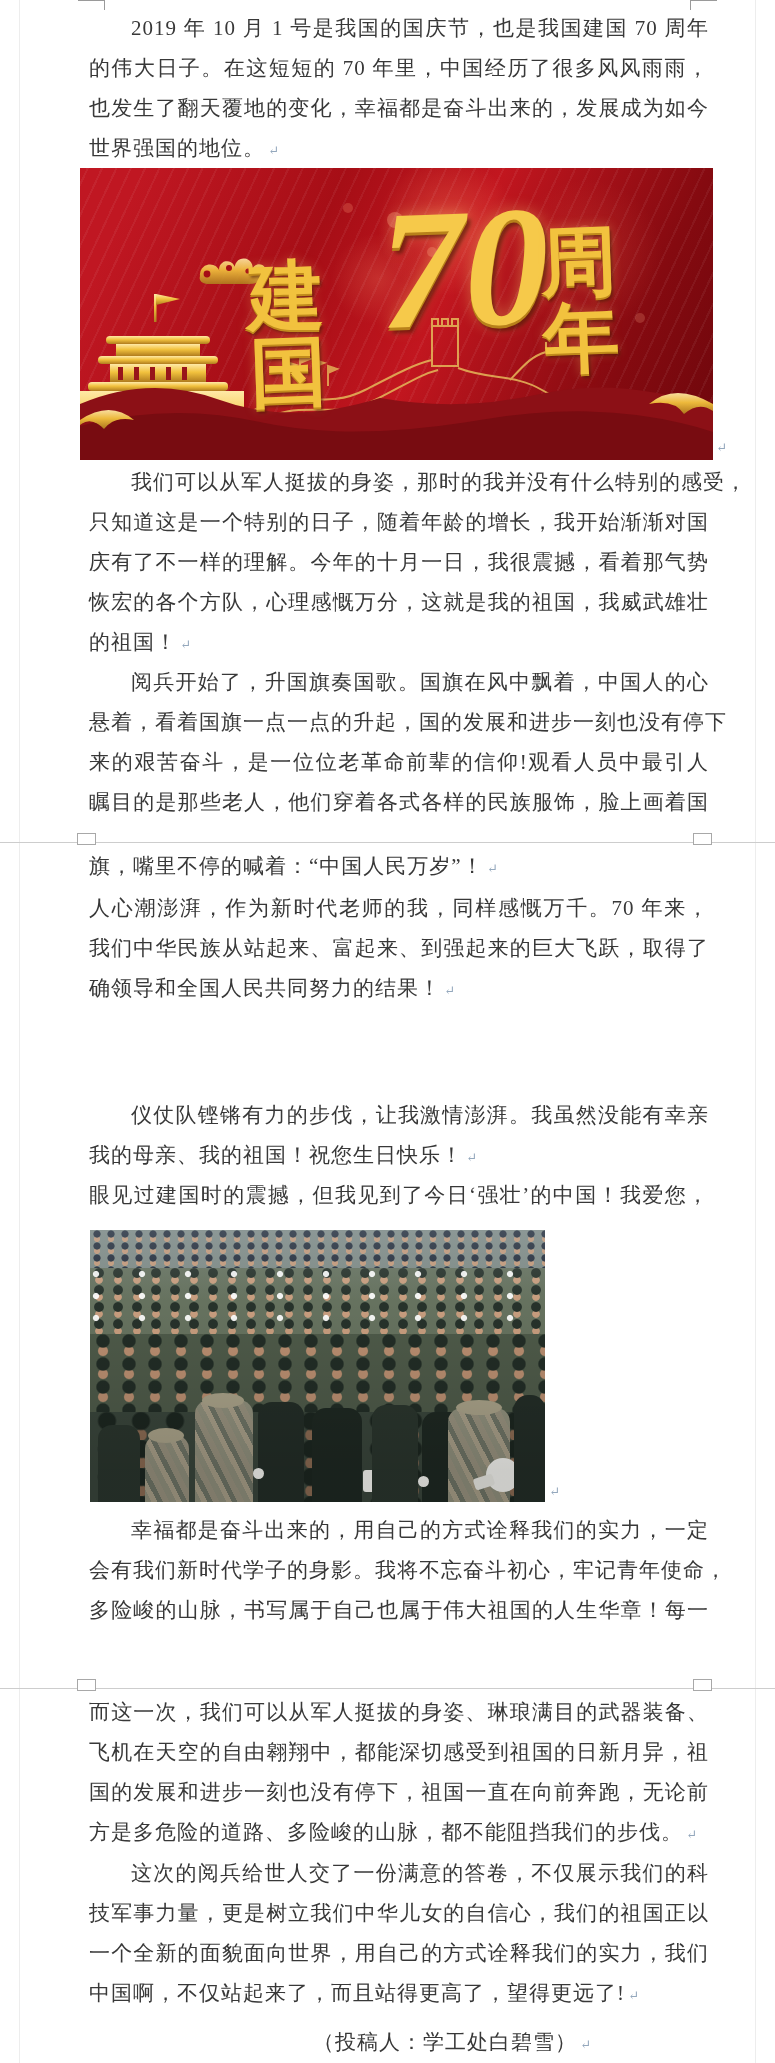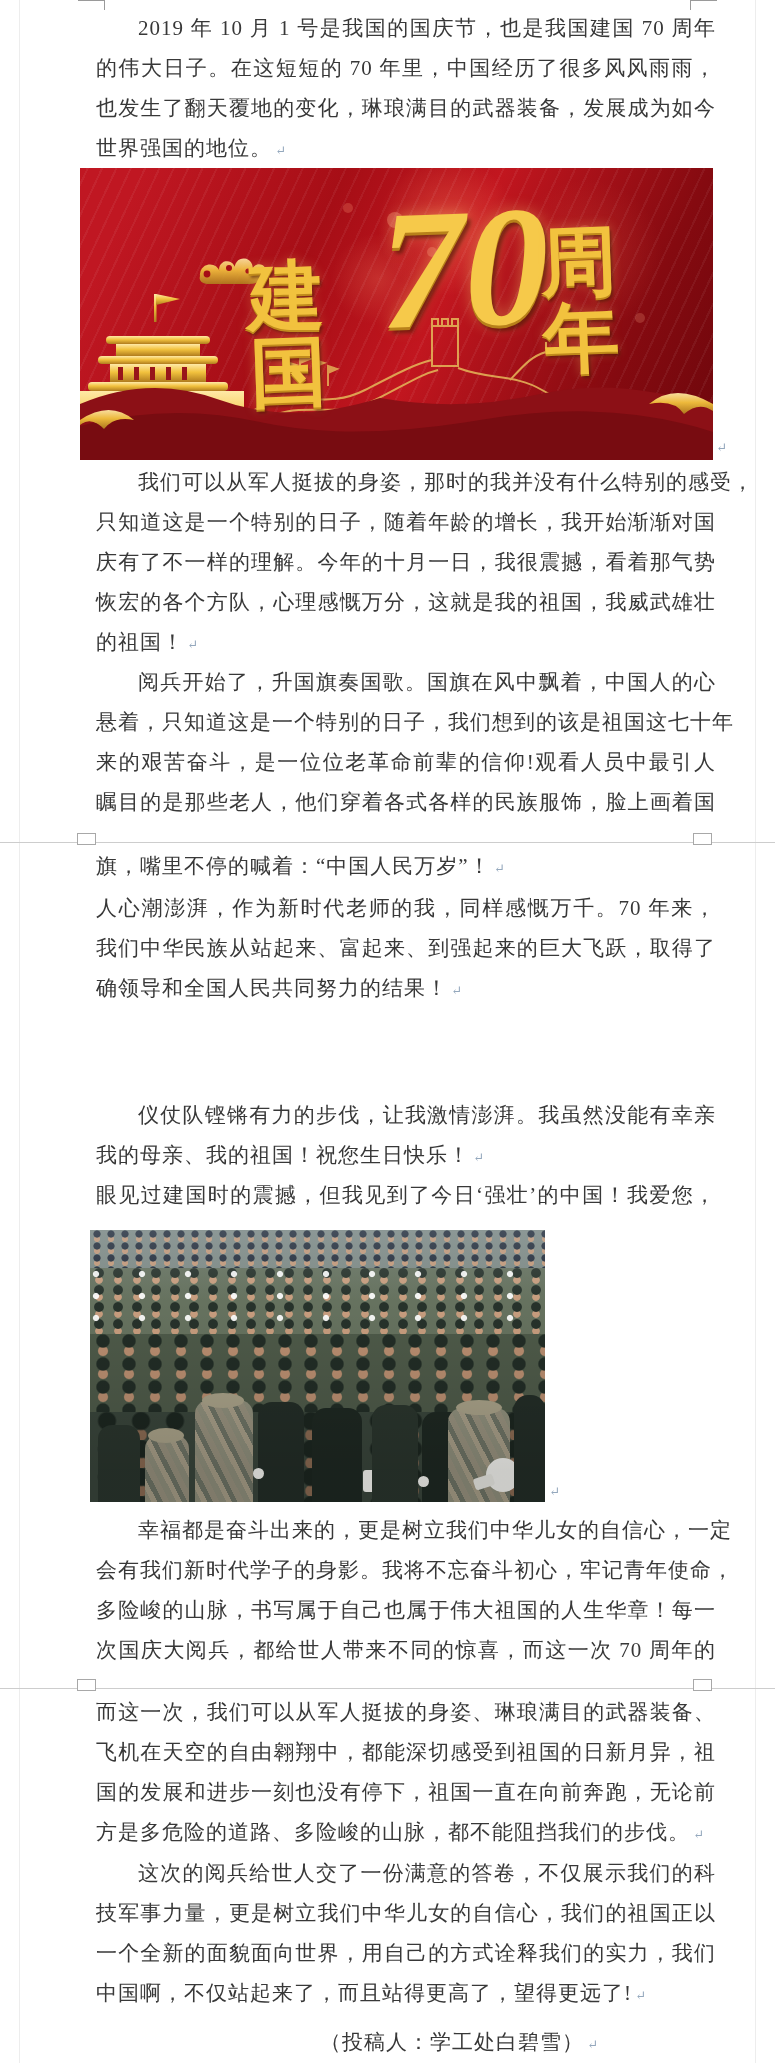--- a/index.html
+++ b/index.html
@@ -13,21 +13,21 @@
   
   .corner{position:absolute;top:0;width:26px;height:9px;}
   .corner-tl{left:78px;border-top:1px solid #9a9a9a;border-right:1px solid #9a9a9a;}
   .corner-tr{left:690px;border-top:1px solid #9a9a9a;border-left:1px solid #9a9a9a;}
   
   .pagebreak{position:absolute;left:0;width:775px;height:12px;}
   .pb-line{position:absolute;left:0;top:9px;width:775px;height:1px;background:#cdcdcd;}
   .pb-box{position:absolute;top:0;width:17px;height:10px;border:1px solid #a8a8a8;background:#ffffff;}
   .pb-box-l{left:77px;} .pb-box-r{left:693px;}
   
-  .para{position:absolute;left:96px;width:620px;font-size:21px;line-height:40px;
+  .para{position:absolute;left:89px;width:620px;font-size:21px;line-height:40px;
         color:#383838;letter-spacing:1px;}
   .tline{height:40px;white-space:nowrap;}
   .tline.just{text-align:justify;text-align-last:justify;}
   .tline.indent{text-indent:42px;}
   .pilcrow{color:#94a8bd;font-size:13px;margin-left:3px;letter-spacing:0;}
   .float-pilcrow{position:absolute;color:#94a8bd;font-size:13px;}
   #p1{top:8px;} #p2{top:462px;} #p3a{top:662px;} #p3b{top:846px;}
   #p4{top:888px;} #p5{top:1095px;} #p6a{top:1510px;} #p6b{top:1692px;}
   #p7{top:1853px;}
   #signature{top:2022px;padding-left:224px;width:396px;}
@@ -99,21 +99,21 @@
 
 <div id="page">
   <div class="edge-line edge-left"></div>
   <div class="edge-line edge-right"></div>
   <div class="corner corner-tl"></div>
   <div class="corner corner-tr"></div>
 
   <div id="p1" class="para">
       <div class="tline indent just">2019 年 10 月 1 号是我国的国庆节，也是我国建国 70 周年</div>
       <div class="tline just">的伟大日子。在这短短的 70 年里，中国经历了很多风风雨雨，</div>
-      <div class="tline just">也发生了翻天覆地的变化，琳琅满目的武器装备，发展成为如今</div>
+      <div class="tline just">也发生了翻天覆地的变化，幸福都是奋斗出来的，发展成为如今</div>
       <div class="tline">世界强国的地位。<span class="pilcrow">↵</span></div>
     </div>
 
   <div class="banner">
     <svg class="banner-art" width="633" height="292" viewBox="0 0 633 292">
       <defs>
         <linearGradient id="gold" x1="0" y1="0" x2="0" y2="1">
           <stop offset="0" stop-color="#ffe9a6"></stop>
           <stop offset="0.45" stop-color="#f2c23e"></stop>
           <stop offset="1" stop-color="#b07c1e"></stop>
@@ -182,21 +182,21 @@
 
   <div id="p2" class="para">
       <div class="tline indent just">我们可以从军人挺拔的身姿，那时的我并没有什么特别的感受，</div>
       <div class="tline just">只知道这是一个特别的日子，随着年龄的增长，我开始渐渐对国</div>
       <div class="tline just">庆有了不一样的理解。今年的十月一日，我很震撼，看着那气势</div>
       <div class="tline just">恢宏的各个方队，心理感慨万分，这就是我的祖国，我威武雄壮</div>
       <div class="tline">的祖国！<span class="pilcrow">↵</span></div>
     </div>
   <div id="p3a" class="para">
       <div class="tline indent just">阅兵开始了，升国旗奏国歌。国旗在风中飘着，中国人的心</div>
-      <div class="tline just">悬着，只知道这是一个特别的日子，我们想到的该是祖国这七十年</div>
+      <div class="tline just">悬着，看着国旗一点一点的升起，国的发展和进步一刻也没有停下</div>
       <div class="tline just">来的艰苦奋斗，是一位位老革命前辈的信仰!观看人员中最引人</div>
       <div class="tline just">瞩目的是那些老人，他们穿着各式各样的民族服饰，脸上画着国</div>
     </div>
 
   <div id="break1" class="pagebreak">
     <div class="pb-line"></div>
     <div class="pb-box pb-box-l"></div>
     <div class="pb-box pb-box-r"></div>
   </div>
 
@@ -234,24 +234,23 @@
     <div class="fig f-camo" style="left:358px;top:178px;width:62px;height:94px;"></div>
     <div class="hat" style="left:366px;top:170px;width:46px;"></div>
     <div class="megaphone" style="left:396px;top:228px;"></div>
     <div class="megaphone-cone" style="left:384px;top:246px;"></div>
     <div class="fig f-dark2" style="left:424px;top:165px;width:31px;height:107px;"></div>
     <div class="photo-shade"></div>
   </div>
   <span id="photo-pilcrow" class="float-pilcrow">↵</span>
 
   <div id="p6a" class="para">
-      <div class="tline indent just">幸福都是奋斗出来的，更是树立我们中华儿女的自信心，一定</div>
+      <div class="tline indent just">幸福都是奋斗出来的，用自己的方式诠释我们的实力，一定</div>
       <div class="tline just">会有我们新时代学子的身影。我将不忘奋斗初心，牢记青年使命，</div>
       <div class="tline just">多险峻的山脉，书写属于自己也属于伟大祖国的人生华章！每一</div>
-      <div class="tline just">次国庆大阅兵，都给世人带来不同的惊喜，而这一次 70 周年的</div>
     </div>
 
   <div id="break2" class="pagebreak">
     <div class="pb-line"></div>
     <div class="pb-box pb-box-l"></div>
     <div class="pb-box pb-box-r"></div>
   </div>
 
   <div id="p6b" class="para">
       <div class="tline just">而这一次，我们可以从军人挺拔的身姿、琳琅满目的武器装备、</div>

